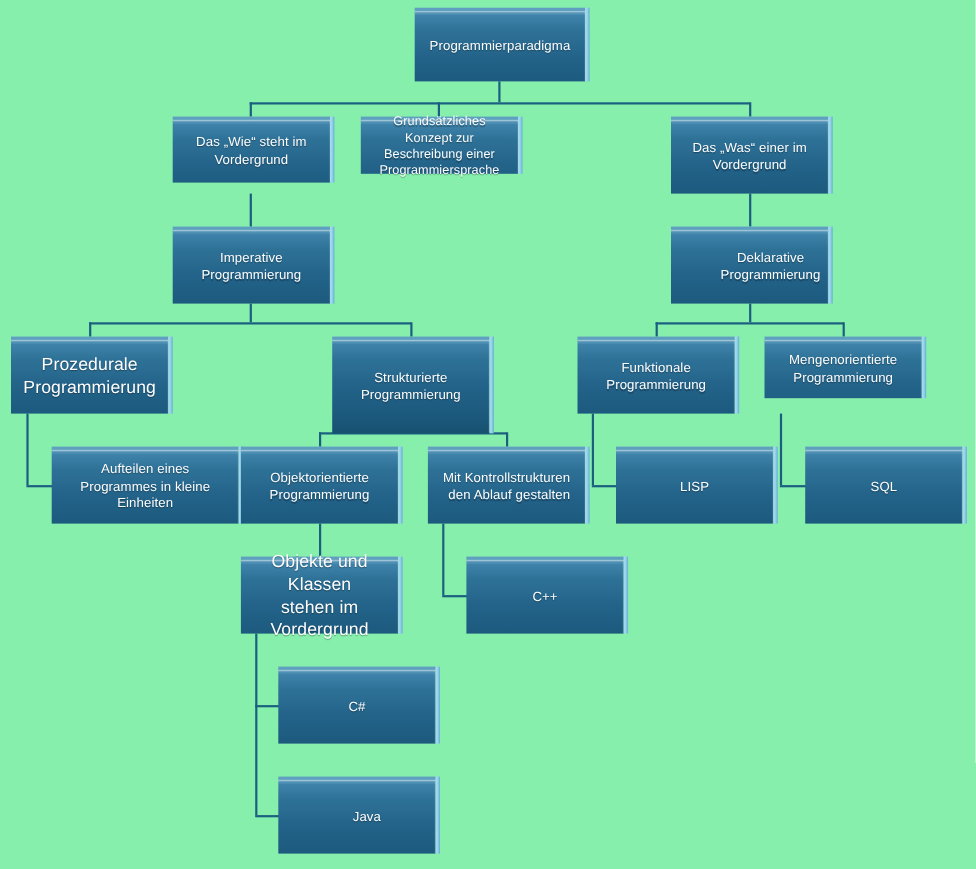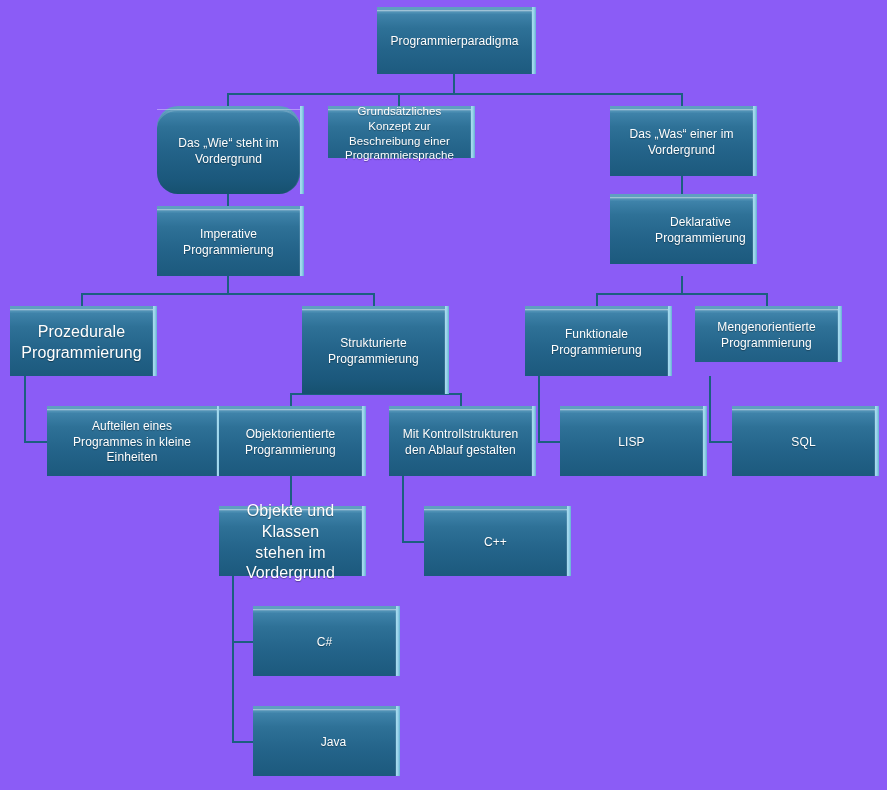--- a/index.html
+++ b/index.html
@@ -8,21 +8,21 @@
     padding: 0;
     background: #ffffff;
   }
   body {
     font-family: "Liberation Sans", sans-serif;
   }
   #canvas {
     position: relative;
     width: 887px;
     height: 790px;
-    background: #8b5cf6;
+    background: #86efac;
     overflow: hidden;
   }
 
   
   .conn {
     position: absolute;
     background: #1b5f80;
   }
   .conn.h { height: 2px; }
   .conn.v { width: 2px; }
@@ -114,39 +114,39 @@
       <div class="conn v" style="left: 402px; top: 476px; height: 65px;"></div>
       <div class="conn h" style="left: 402px; top: 541px; width: 24px;"></div>
       <div class="conn v" style="left: 232px; top: 576px; height: 165px;"></div>
       <div class="conn h" style="left: 232px; top: 641px; width: 23px;"></div>
       <div class="conn h" style="left: 232px; top: 741px; width: 23px;"></div>
     </div>
   <div id="nodes-layer">
       <div class="node" style="left: 377px; top: 7px; width: 155px; height: 67px;">
         <span class="label" style="font-size: 12px;">Programmierparadigma</span>
       </div>
-      <div class="node" style="left: 157px; top: 106px; width: 143px; height: 88px; border-radius: 21px;">
+      <div class="node" style="left: 157px; top: 106px; width: 143px; height: 60px;">
         <span class="label" style="font-size: 12px;">Das „Wie“ steht im
 Vordergrund</span>
       </div>
       <div class="node" style="left: 328px; top: 106px; width: 143px; height: 52px;">
         <span class="label" style="font-size: 11.5px;">Grundsätzliches
 Konzept zur
 Beschreibung einer
 Programmiersprache</span>
       </div>
       <div class="node" style="left: 610px; top: 106px; width: 143px; height: 70px;">
         <span class="label" style="font-size: 12px;">Das „Was“ einer im
 Vordergrund</span>
       </div>
       <div class="node" style="left: 157px; top: 206px; width: 143px; height: 70px;">
         <span class="label" style="font-size: 12px;">Imperative
 Programmierung</span>
       </div>
-      <div class="node" style="left: 610px; top: 194px; width: 143px; height: 70px; padding-left: 44px;">
+      <div class="node" style="left: 610px; top: 206px; width: 143px; height: 70px; padding-left: 44px;">
         <span class="label" style="font-size: 12px;">Deklarative
 Programmierung</span>
       </div>
       <div class="node" style="left: 10px; top: 306px; width: 143px; height: 70px;">
         <span class="label" style="font-size: 16px;">Prozedurale
 Programmierung</span>
       </div>
       <div class="node" style="left: 302px; top: 306px; width: 143px; height: 88px;">
         <span class="label" style="font-size: 12px;">Strukturierte
 Programmierung</span>
@@ -162,21 +162,21 @@
       <div class="node" style="left: 47px; top: 406px; width: 170px; height: 70px;">
         <span class="label" style="font-size: 12px;">Aufteilen eines
 Programmes in kleine
 Einheiten</span>
       </div>
       <div class="node" style="left: 219px; top: 406px; width: 143px; height: 70px;">
         <span class="label" style="font-size: 12px;">Objektorientierte
 Programmierung</span>
       </div>
       <div class="node" style="left: 389px; top: 406px; width: 143px; height: 70px;">
-        <span class="label" style="font-size: 12px;">Mit Kontrollstrukturen
+        <span class="label" style="font-size: 12px; text-align: right;">Mit Kontrollstrukturen
 den Ablauf gestalten</span>
       </div>
       <div class="node" style="left: 560px; top: 406px; width: 143px; height: 70px;">
         <span class="label" style="font-size: 12px;">LISP</span>
       </div>
       <div class="node" style="left: 732px; top: 406px; width: 143px; height: 70px;">
         <span class="label" style="font-size: 12px;">SQL</span>
       </div>
       <div class="node" style="left: 219px; top: 506px; width: 143px; height: 70px;">
         <span class="label" style="font-size: 16px;">Objekte und Klassen

